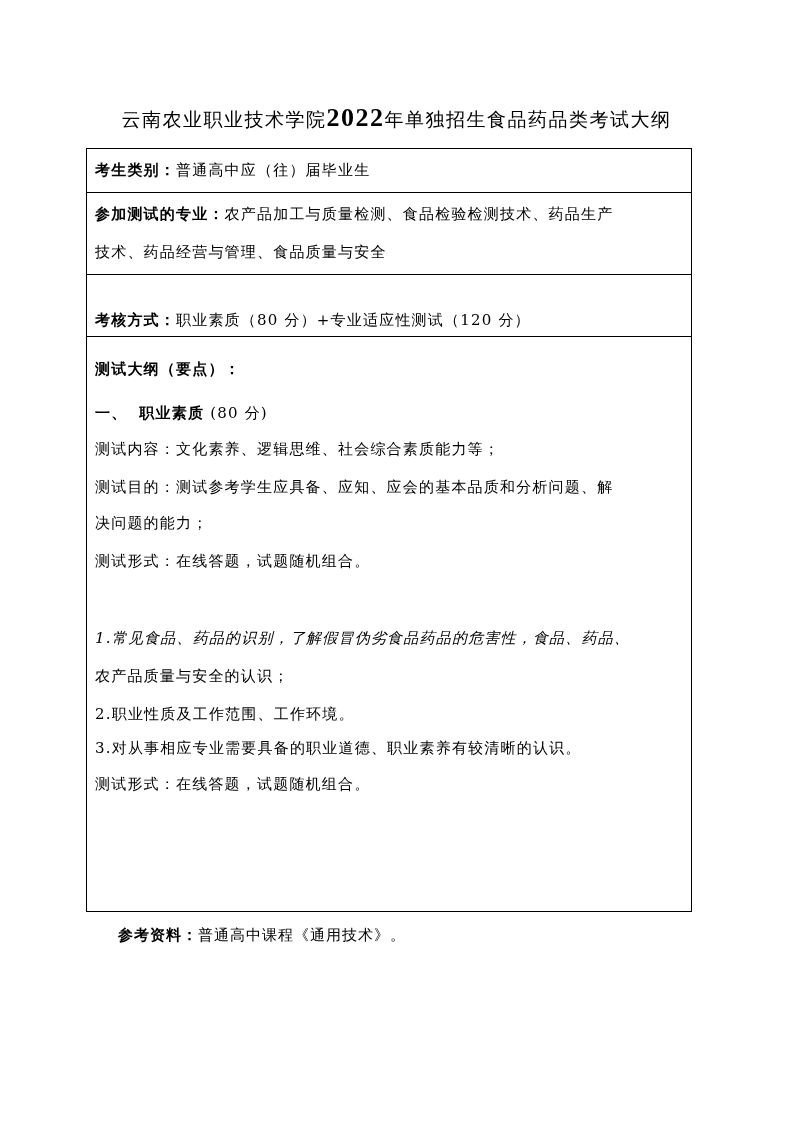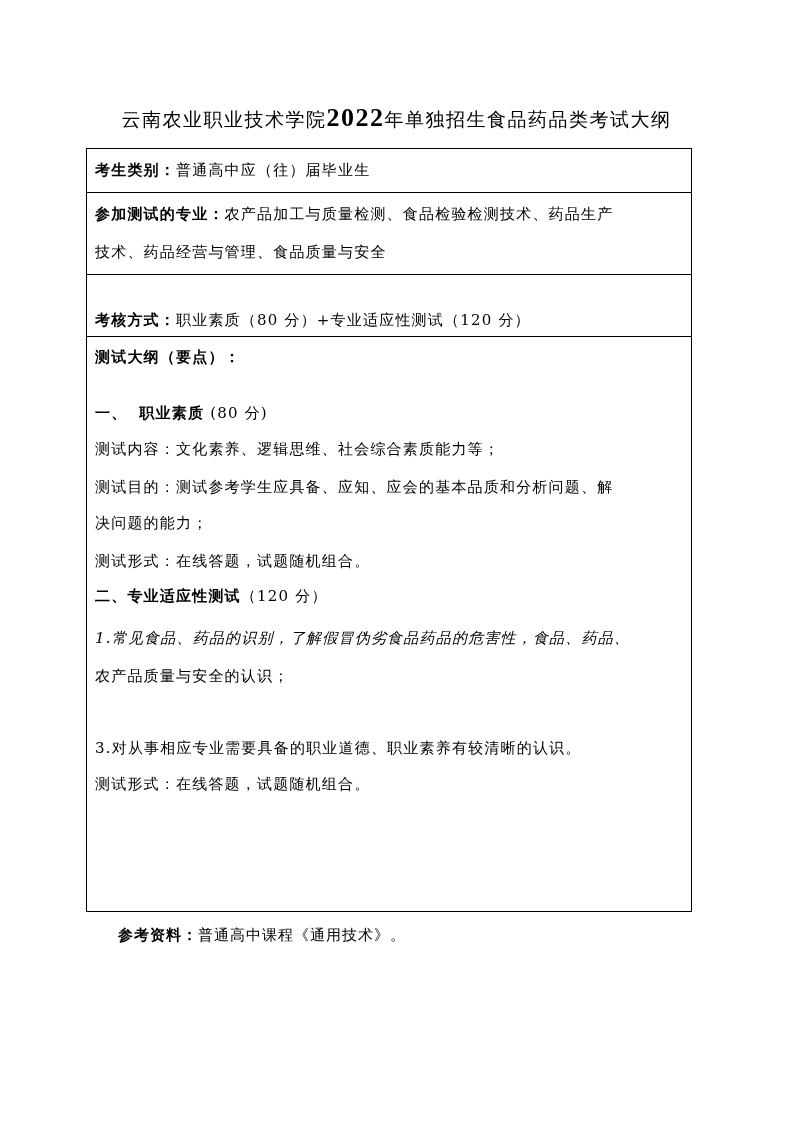--- a/index.html
+++ b/index.html
@@ -33,33 +33,31 @@
     <div class="line" style="top:12px;">
       <span class="lbl">参加测试的专业：</span><span>农产品加工与质量检测、食品检验检测技术、药品生产</span>
     </div>
   </div>
   <div class="row" style="top:126px;height:34px;margin-top:28px;">
     <div class="line" style="top:8px;">
       <span class="lbl">考核方式：</span><span>职业素质（80 分）+专业适应性测试（120 分）</span>
     </div>
   </div>
   <div style="position:absolute;top:160px;left:0;right:0;bottom:0;">
-    <div class="line lbl" style="top:39px;">测试大纲（要点）：</div>
+    <div class="line lbl" style="top:51px;">测试大纲（要点）：</div>
     <div class="line" style="top:95px;">
       <span class="lbl">一、</span>&nbsp;&nbsp;<span class="lbl">职业素质</span>&nbsp;<span>(80 分)</span>
     </div>
     <div class="line" style="top:131px;">测试内容：文化素养、逻辑思维、社会综合素质能力等；</div>
     <div class="line" style="top:169px;">测试目的：测试参考学生应具备、应知、应会的基本品质和分析问题、解</div>
     <div class="line" style="top:205px;">决问题的能力；</div>
     <div class="line" style="top:243px;">测试形式：在线答题，试题随机组合。</div>
-    <div class="line" style="top:278px;">
-      <span class="lbl">二、专业适应性测试</span><span>（120 分）</span>
-    </div>
     <div class="line" style="top:320px;font-style:italic;">1.常见食品、药品的识别，了解假冒伪劣食品药品的危害性，食品、药品、</div>
     <div class="line" style="top:358px;">农产品质量与安全的认识；</div>
+    <div class="line" style="top:396px;">2.职业性质及工作范围、工作环境。</div>
     <div class="line" style="top:430px;">3.对从事相应专业需要具备的职业道德、职业素养有较清晰的认识。</div>
     <div class="line" style="top:466px;">测试形式：在线答题，试题随机组合。</div>
   </div>
 </div>
 
 <div class="ref">
   <span class="lbl">参考资料：</span><span>普通高中课程《通用技术》。</span>
 </div>
 
 </body></html>

